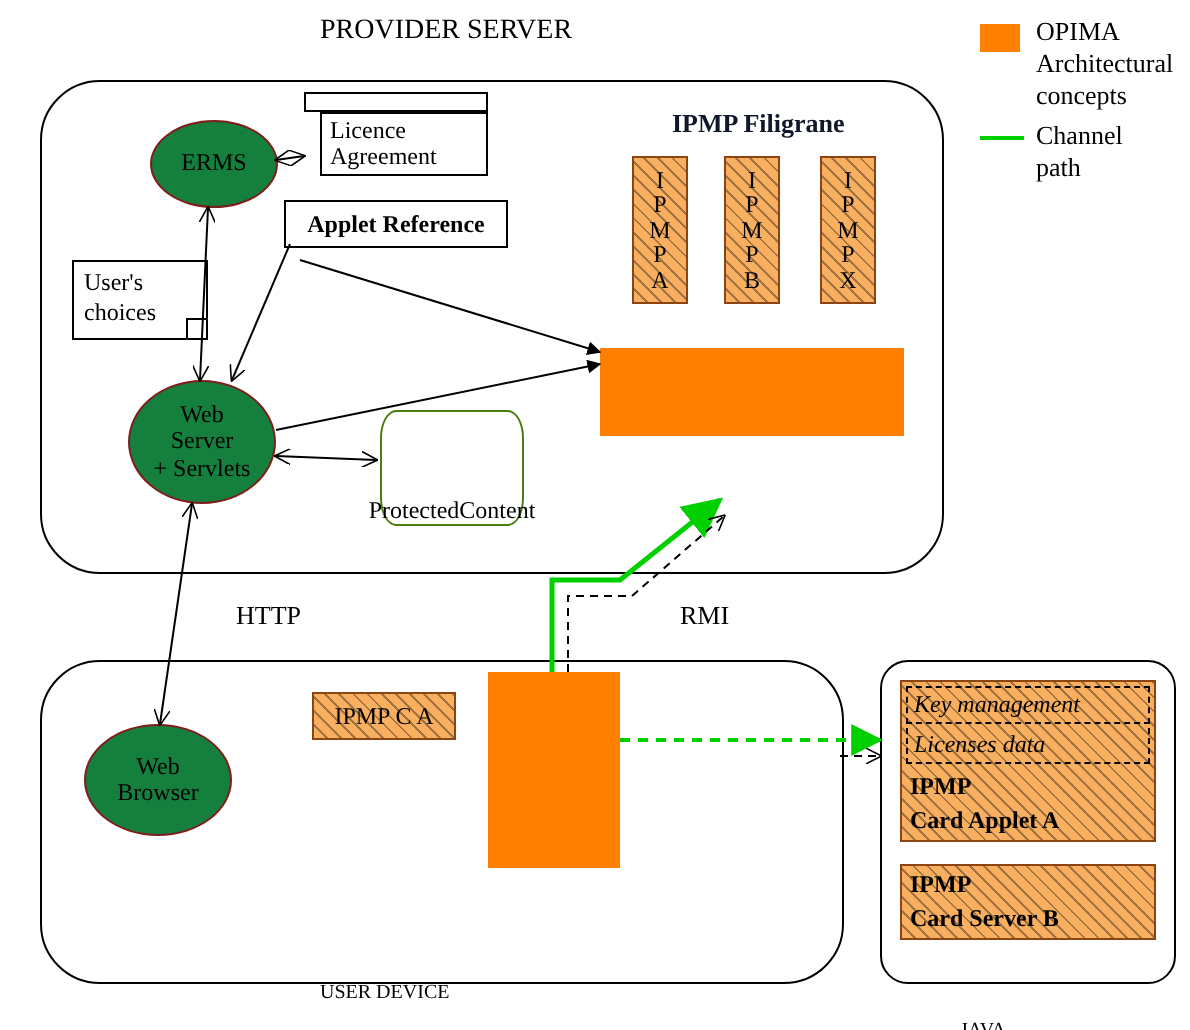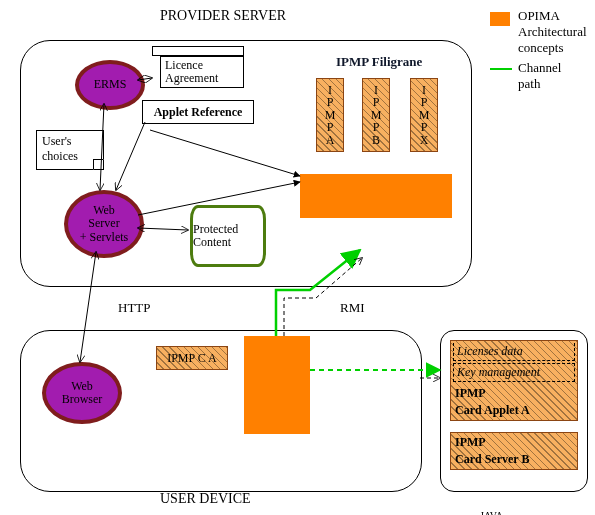--- a/index.html
+++ b/index.html
@@ -19,23 +19,23 @@
     border: 1px solid #000;
     border-radius: 30px;
     background: transparent;
   }
   .title-top {
     position: absolute;
     font-family: "Times New Roman", serif;
   }
   .circle {
     position: absolute;
-    border: 4px solid #7f1d1d;
+    border: 1px solid #7f1d1d;
     border-radius: 50%;
-    background: #a21caf;
+    background: #15803d;
     display: flex;
     align-items: center;
     justify-content: center;
     text-align: center;
     flex-direction: column;
     font-size: 12px;
     line-height: 1.1;
   }
   .hatch {
     background-color: #f8b060;
@@ -104,30 +104,30 @@
     bottom: -1px;
     width: 10px;
     height: 10px;
     border-left: 1px solid #000;
     border-top: 1px solid #000;
     background: #fff;
     clip-path: polygon(0 0, 100% 0, 0 100%);
   }
   .scroll-box {
     position: absolute;
-    border: 3px solid #4d7c0f;
+    border: 1px solid #4d7c0f;
     border-radius: 8px / 14px;
     background: #fff;
     display: flex;
-    align-items: flex-start;
+    align-items: flex-end;
     justify-content: center;
     text-align: center;
     font-size: 12px;
     line-height: 1.1;
-    flex-direction: column;
+    flex-direction: row;
   }
   .card-box {
     position: absolute;
     font-size: 12px;
   }
   .card-inner-dashed {
     border: 1px dashed #000;
     margin: 2px;
     padding: 1px 3px;
     font-style: italic;
@@ -227,39 +227,39 @@
 P
 X</div>
   </div>
 
   <div class="orange-block" style="left:300px;top:174px;width:150px;height:42px;"></div>
 
   <div class="lbl" style="left:118px;top:300px;">HTTP</div>
   <div class="lbl" style="left:340px;top:300px;">RMI</div>
 
   <div class="rounded-box" style="left:20px;top:330px;width:400px;height:160px;"></div>
-  <div class="title-top" style="left:160px;top:491px;font-size:14px;">USER DEVICE</div>
+  <div class="title-top" style="left:160px;top:491px;font-size:10px;">USER DEVICE</div>
 
   <div class="circle" style="left:42px;top:362px;width:72px;height:54px;">
     <span>Web</span>
     <span>Browser</span>
   </div>
 
   <div class="hatch" style="position:absolute;left:156px;top:346px;width:70px;height:22px;display:flex;align-items:center;justify-content:center;font-size:12px;">
     <span>IPMP C A</span>
   </div>
 
   <div class="orange-block" style="left:244px;top:336px;width:64px;height:96px;"></div>
 
   <div class="rounded-box" style="left:440px;top:330px;width:146px;height:160px;border-radius:14px;"></div>
   <div class="title-top" style="left:480px;top:510px;font-size:10px;">JAVA CARD</div>
 
   <div class="card-box hatch" style="left:450px;top:340px;width:126px;">
+    <div class="card-inner-dashed">Key management</div>
     <div class="card-inner-dashed" style="border-top:none;">Licenses data</div>
-    <div class="card-inner-dashed">Key management</div>
     <div class="card-inner-label">IPMP</div>
     <div class="card-inner-label" style="padding-top:0;">Card Applet A</div>
   </div>
 
   <div class="card-box hatch" style="left:450px;top:432px;width:126px;">
     <div class="card-inner-label">IPMP</div>
     <div class="card-inner-label" style="padding-top:0;">Card Server B</div>
   </div>
 
   <svg class="overlay" width="595" height="515">

